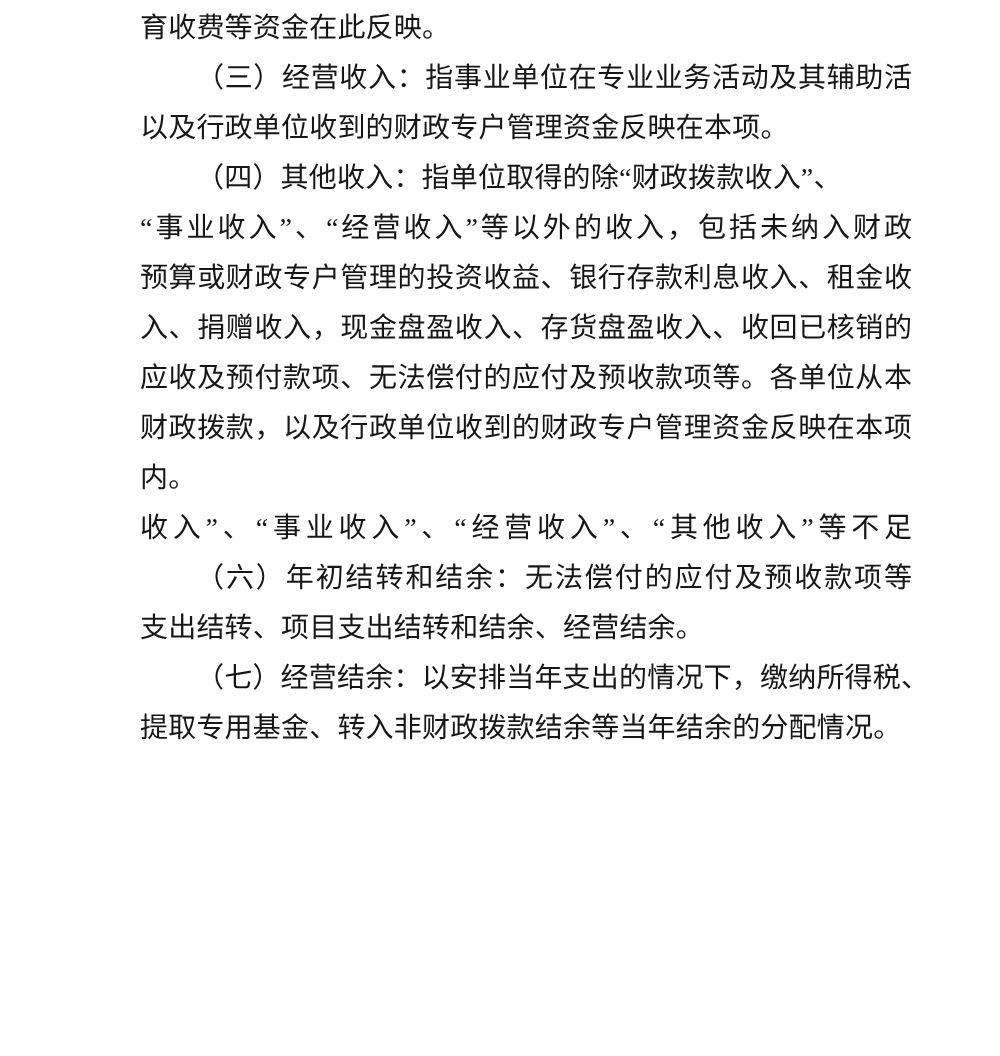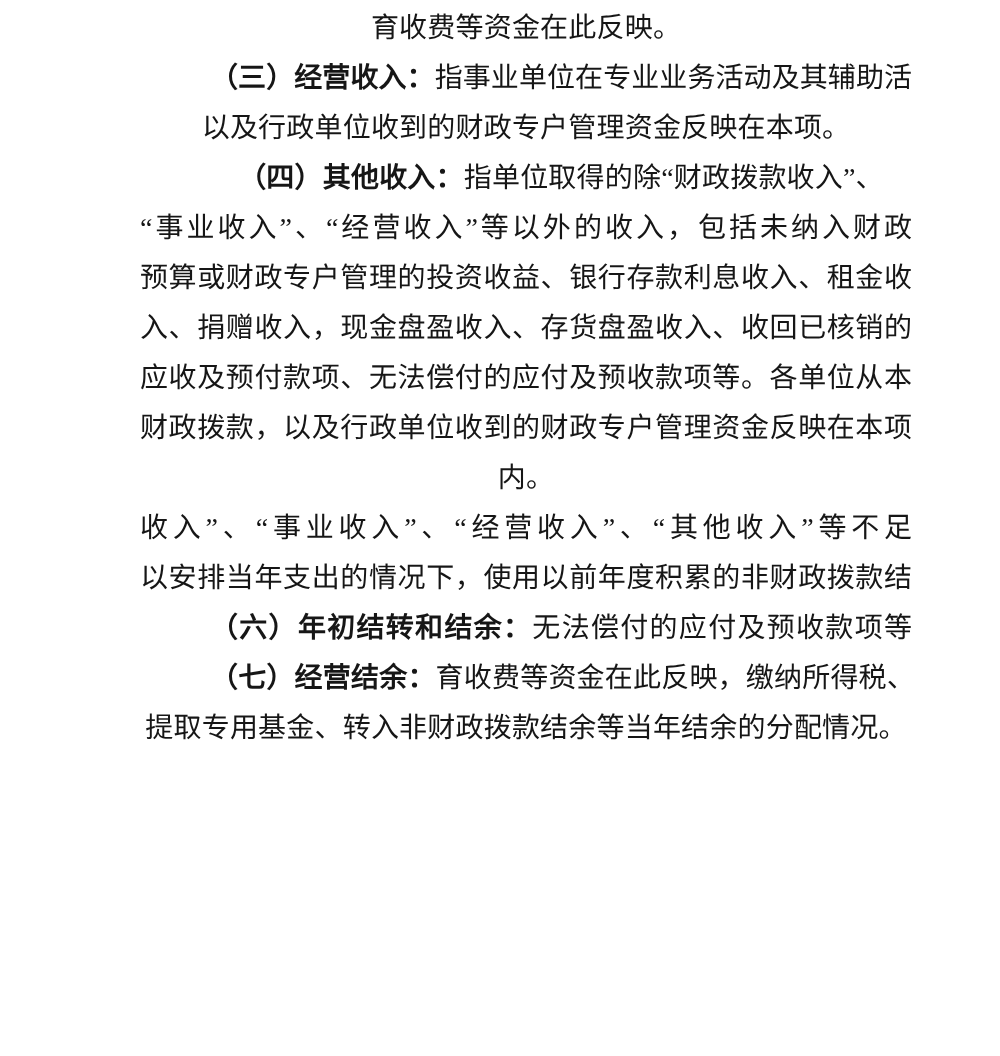--- a/index.html
+++ b/index.html
@@ -19,39 +19,38 @@
     width: 772px;
     box-sizing: content-box;
   }
   .para {
     margin: 0;
   }
   .line {
     height: 50px;
     line-height: 50px;
     font-size: 28px;
-    text-align: center;
+    text-align: left;
     white-space: nowrap;
     overflow: visible;
     letter-spacing: 0.2px;
   }
   
   .line.j {
     white-space: normal;
     text-align: justify;
     text-align-last: justify;
     letter-spacing: 0;
   }
   
   .line.in {
     text-indent: 56px;
   }
   .b {
-    font-weight: 700;
-    margin-left: 14px;
+    font-weight: 400;
   }
 </style>
 </head>
 <body>
 
 <div class="doc">
 
   <div class="para">
     <div class="line"><span>育收费等资金在此反映。</span></div>
   </div>
@@ -66,28 +65,28 @@
     <div class="line j"><span>“事业收入”、“经营收入”等以外的收入，包括未纳入财政</span></div>
     <div class="line j"><span>预算或财政专户管理的投资收益、银行存款利息收入、租金收</span></div>
     <div class="line j"><span>入、捐赠收入，现金盘盈收入、存货盘盈收入、收回已核销的</span></div>
     <div class="line j"><span>应收及预付款项、无法偿付的应付及预收款项等。各单位从本</span></div>
     <div class="line j"><span>财政拨款，以及行政单位收到的财政专户管理资金反映在本项</span></div>
     <div class="line"><span>内。</span></div>
   </div>
 
   <div class="para">
     <div class="line j"><span>收入”、“事业收入”、“经营收入”、“其他收入”等不足</span></div>
-    <div class="line j"><span>以安排当年支出的情况下，使用以前年度积累的非财政拨款结</span></div>
   </div>
 
   <div class="para">
     <div class="line j in"><span class="b">（六）年初结转和结余：</span><span>无法偿付的应付及预收款项等</span></div>
+    <div class="line"><span>支出结转、项目支出结转和结余、经营结余。</span></div>
   </div>
 
   <div class="para">
-    <div class="line in"><span class="b">（七）经营结余：</span><span>育收费等资金在此反映，缴纳所得税、</span></div>
+    <div class="line in"><span class="b">（七）经营结余：</span><span>以安排当年支出的情况下，缴纳所得税、</span></div>
     <div class="line"><span>提取专用基金、转入非财政拨款结余等当年结余的分配情况。</span></div>
   </div>
 
   <div class="para">
   </div>
 
 </div>
 
 </body></html>

